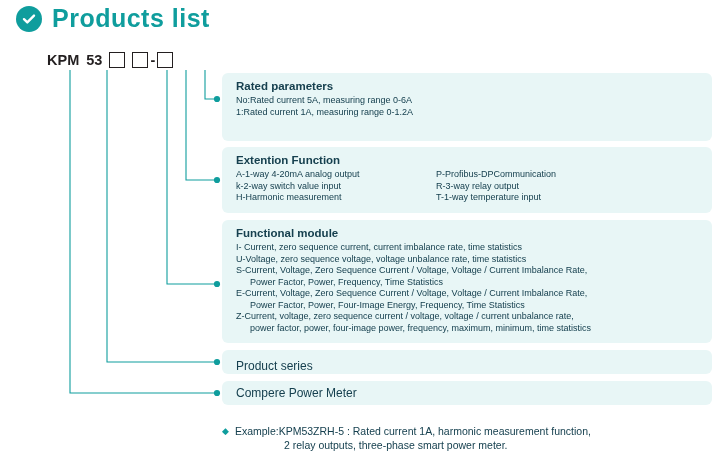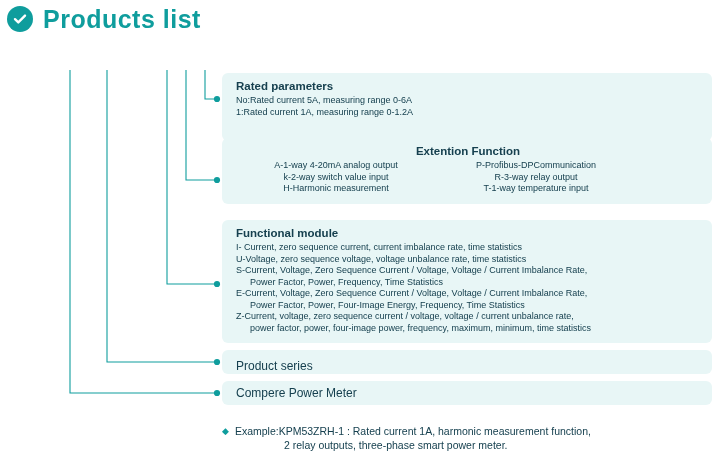--- a/index.html
+++ b/index.html
@@ -12,24 +12,24 @@
     position: relative;
     width: 727px;
     height: 464px;
     background: #ffffff;
     overflow: hidden;
   }
 
   
   .header {
     position: absolute;
-    left: 7px;
+    left: 16px;
     top: 6px;
     display: flex;
-    align-items: center;
+    align-items: flex-start;
     gap: 10px;
   }
   .check-badge {
     width: 26px;
     height: 26px;
     border-radius: 50%;
     background: #0f9d9d;
     display: flex;
     align-items: center;
     justify-content: center;
@@ -148,20 +148,30 @@
 
   <div class="header">
     <span class="check-badge">
       <svg width="18" height="18" viewBox="0 0 18 18">
         <path d="M4 9.2 L7.3 12.4 L14 5.6" stroke="#ffffff" stroke-width="2.4" fill="none" stroke-linecap="round" stroke-linejoin="round"></path>
       </svg>
     </span>
     <span class="header-title">Products list</span>
   </div>
 
+  <div class="code-row">
+    <span class="code-seg">KPM</span>
+    <span class="code-seg">53</span>
+    <span class="code-box"></span>
+    <span class="code-dashgrp">
+      <span class="code-box"></span>
+      <span class="code-dash">-</span>
+      <span class="code-box"></span>
+    </span>
+  </div>
 
   <svg id="wires">
     <g stroke="#0f9d9d" stroke-width="1.1" fill="none">
 
       <path d="M205,70 L205,99 L217,99"></path>
 
       <path d="M186,70 L186,180 L217,180"></path>
 
       <path d="M167,70 L167,284 L217,284"></path>
 
@@ -177,21 +187,21 @@
       <circle cx="217" cy="393" r="3.1"></circle>
     </g>
   </svg>
 
   <div class="panel" style="left:222px; top:73px; width:490px; height:68px;">
     <div class="panel-title">Rated parameters</div>
     <div class="panel-line">No:Rated current 5A, measuring range 0-6A</div>
     <div class="panel-line">1:Rated current 1A, measuring range 0-1.2A</div>
   </div>
 
-  <div class="panel" style="left:222px; top:138px; width:490px; height:66px;text-align:center;">
+  <div class="panel" style="left:222px; top:147px; width:490px; height:66px;">
     <div class="panel-title">Extention Function</div>
     <div class="two-col">
       <div class="col-a">
         <div class="panel-line">A-1-way 4-20mA analog output</div>
         <div class="panel-line">k-2-way switch value input</div>
         <div class="panel-line">H-Harmonic measurement</div>
       </div>
       <div class="col-b">
         <div class="panel-line">P-Profibus-DPCommunication</div>
         <div class="panel-line">R-3-way relay output</div>
@@ -216,18 +226,18 @@
     <div class="panel-single" style="height:32px;">Product series</div>
   </div>
 
   <div class="panel" style="left:222px; top:381px; width:490px; height:24px; padding:0;">
     <div class="panel-single" style="height:24px;">Compere  Power  Meter</div>
   </div>
 
   <div class="note">
     <div class="note-row">
       <span class="note-diamond">◆</span>
-      <span class="note-text">Example:KPM53ZRH-1 : Rated current 1A, harmonic measurement function,</span>
+      <span class="note-text">Example:KPM53ZRH-5 : Rated current 1A, harmonic measurement function,</span>
     </div>
     <div class="note-text2">2 relay outputs, three-phase smart power meter.</div>
   </div>
 
 </div>
 
 </body></html>

